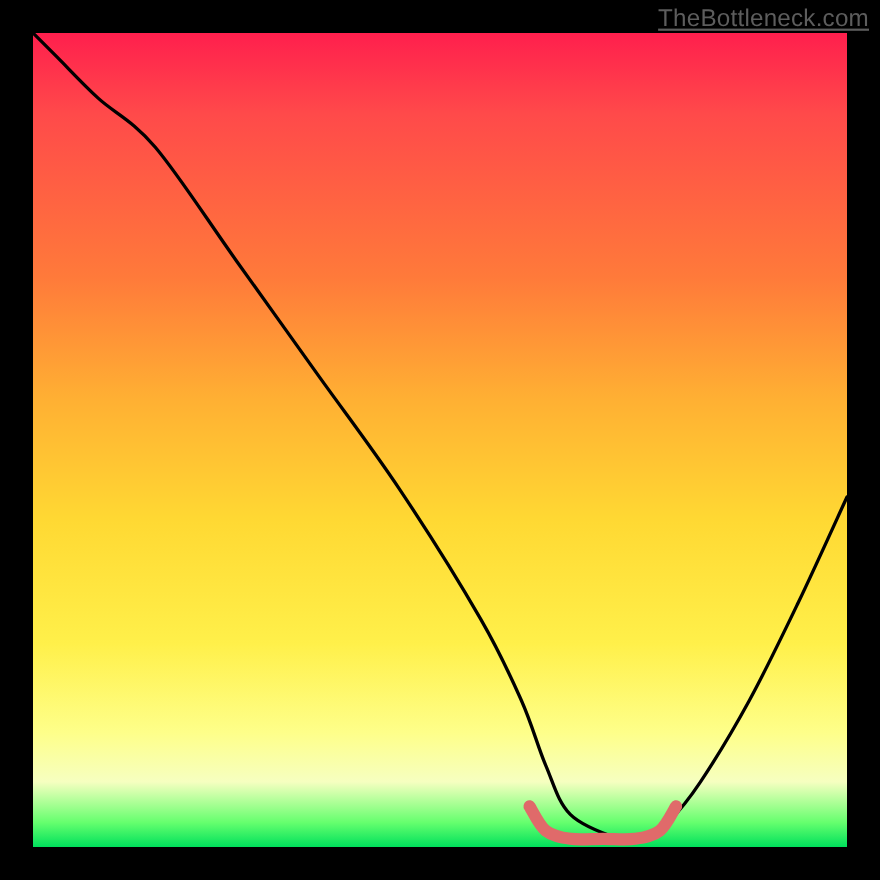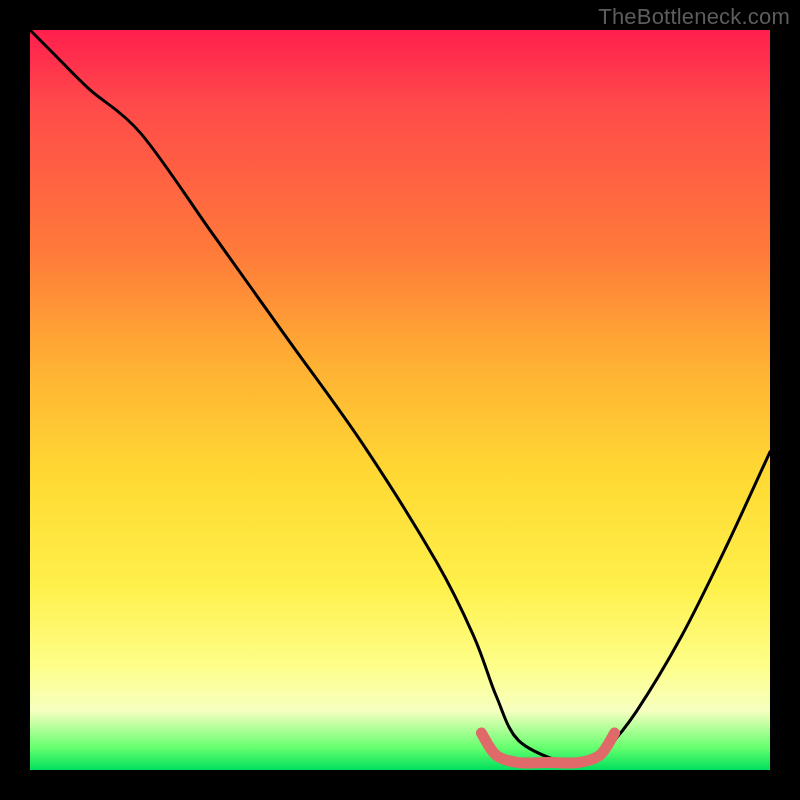--- a/index.html
+++ b/index.html
@@ -45,20 +45,21 @@
   }
   .watermark {
     position: absolute;
     top: 4px;
     right: 10px;
     font-family: Arial, Helvetica, sans-serif;
     font-size: 22px;
     color: #5d5d5d;
     letter-spacing: 0.2px;
     user-select: none;
+    text-decoration: underline;
   }
   svg.curves {
     position: absolute;
     left: 0; top: 0;
     width: 100%; height: 100%;
   }
 </style>
 </head>
 <body>
 

